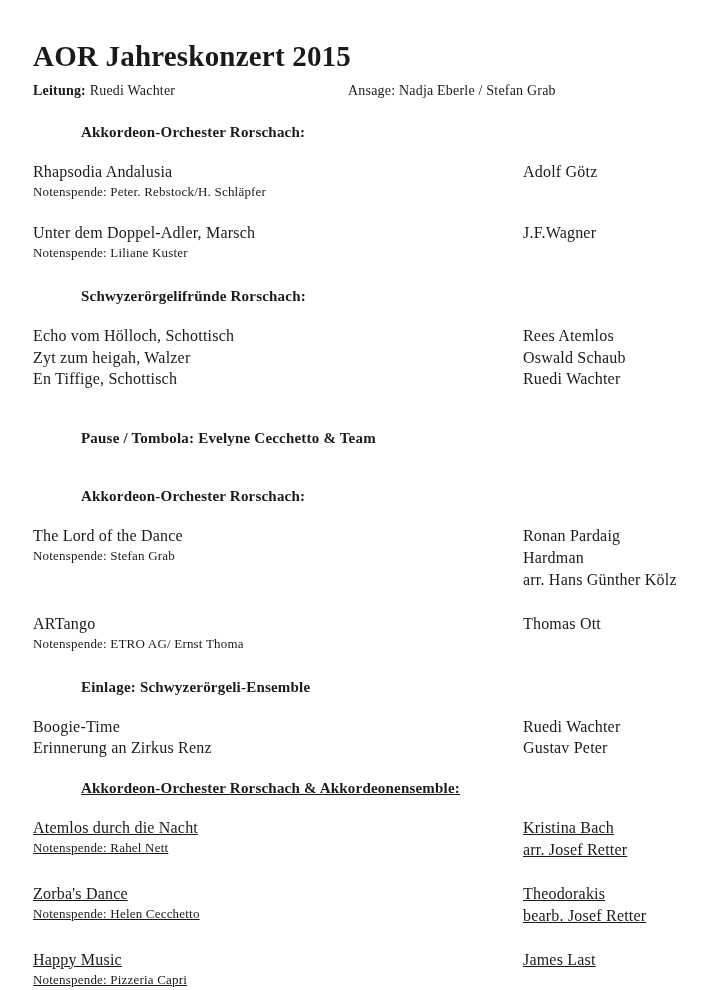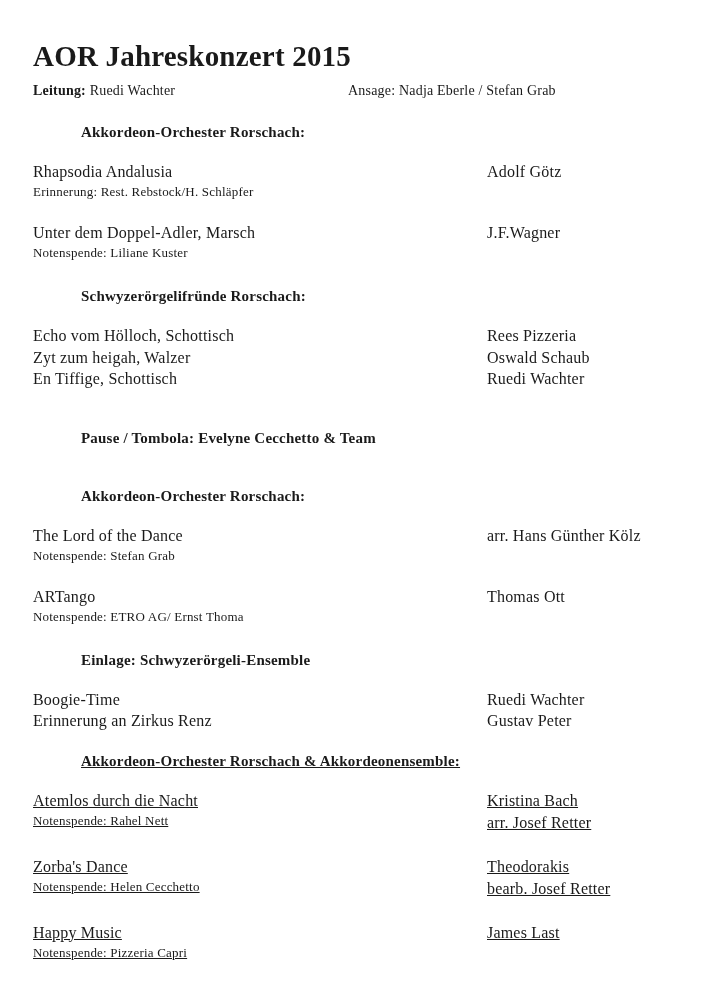--- a/index.html
+++ b/index.html
@@ -41,20 +41,21 @@
     margin-bottom: 19px;
     margin-left: 48px;
   }
   .gap-sm { margin-top: 19px; text-decoration: underline; }
   .gap-md { margin-top: 25px; }
   .gap-lg { margin-top: 38px; }
   .piece {
     display: grid;
     grid-template-columns: 454px 1fr;
     letter-spacing: 0.2px;
+    gap: 36px;
   }
   .piece + .piece.spaced { margin-top: 22px; }
   .p-title, .p-composer {
     font-size: 16px;
     line-height: 22px;
   }
   .compact .p-title, .compact .p-composer { line-height: 21.5px; }
   .p-note {
     font-size: 13px;
     line-height: 16px;
@@ -75,42 +76,42 @@
       <span>Ruedi Wachter</span>
     </div>
     <div>Ansage: Nadja Eberle / Stefan Grab</div>
   </div>
 
   <section>
     <div class="section-heading">Akkordeon-Orchester Rorschach:</div>
     <div class="piece">
       <div>
         <div class="p-title">Rhapsodia Andalusia</div>
-        <div class="p-note">Erinnerung: Rest. Rebstock/H. Schläpfer</div>
+        <div class="p-note">Notenspende: Peter. Rebstock/H. Schläpfer</div>
       </div>
       <div>
         <div class="p-composer">Adolf Götz</div>
       </div>
     </div>
     <div class="piece spaced">
       <div>
         <div class="p-title">Unter dem Doppel-Adler, Marsch</div>
         <div class="p-note">Notenspende: Liliane Kuster</div>
       </div>
       <div>
         <div class="p-composer">J.F.Wagner</div>
       </div>
     </div>
   </section>
 
   <section class="gap-md">
     <div class="section-heading">Schwyzerörgelifründe Rorschach:</div>
     <div class="piece compact">
       <div class="p-title">Echo vom Hölloch, Schottisch</div>
-      <div class="p-composer">Rees Pizzeria</div>
+      <div class="p-composer">Rees Atemlos</div>
     </div>
     <div class="piece compact">
       <div class="p-title">Zyt zum heigah, Walzer</div>
       <div class="p-composer">Oswald Schaub</div>
     </div>
     <div class="piece compact">
       <div class="p-title">En Tiffige, Schottisch</div>
       <div class="p-composer">Ruedi Wachter</div>
     </div>
   </section>
@@ -120,20 +121,21 @@
   </section>
 
   <section class="gap-lg">
     <div class="section-heading">Akkordeon-Orchester Rorschach:</div>
     <div class="piece">
       <div>
         <div class="p-title">The Lord of the Dance</div>
         <div class="p-note">Notenspende: Stefan Grab</div>
       </div>
       <div>
+        <div class="p-composer">Ronan Pardaig Hardman</div>
         <div class="p-composer">arr. Hans Günther Kölz</div>
       </div>
     </div>
     <div class="piece spaced">
       <div>
         <div class="p-title">ARTango</div>
         <div class="p-note">Notenspende: ETRO AG/ Ernst Thoma</div>
       </div>
       <div>
         <div class="p-composer">Thomas Ott</div>

